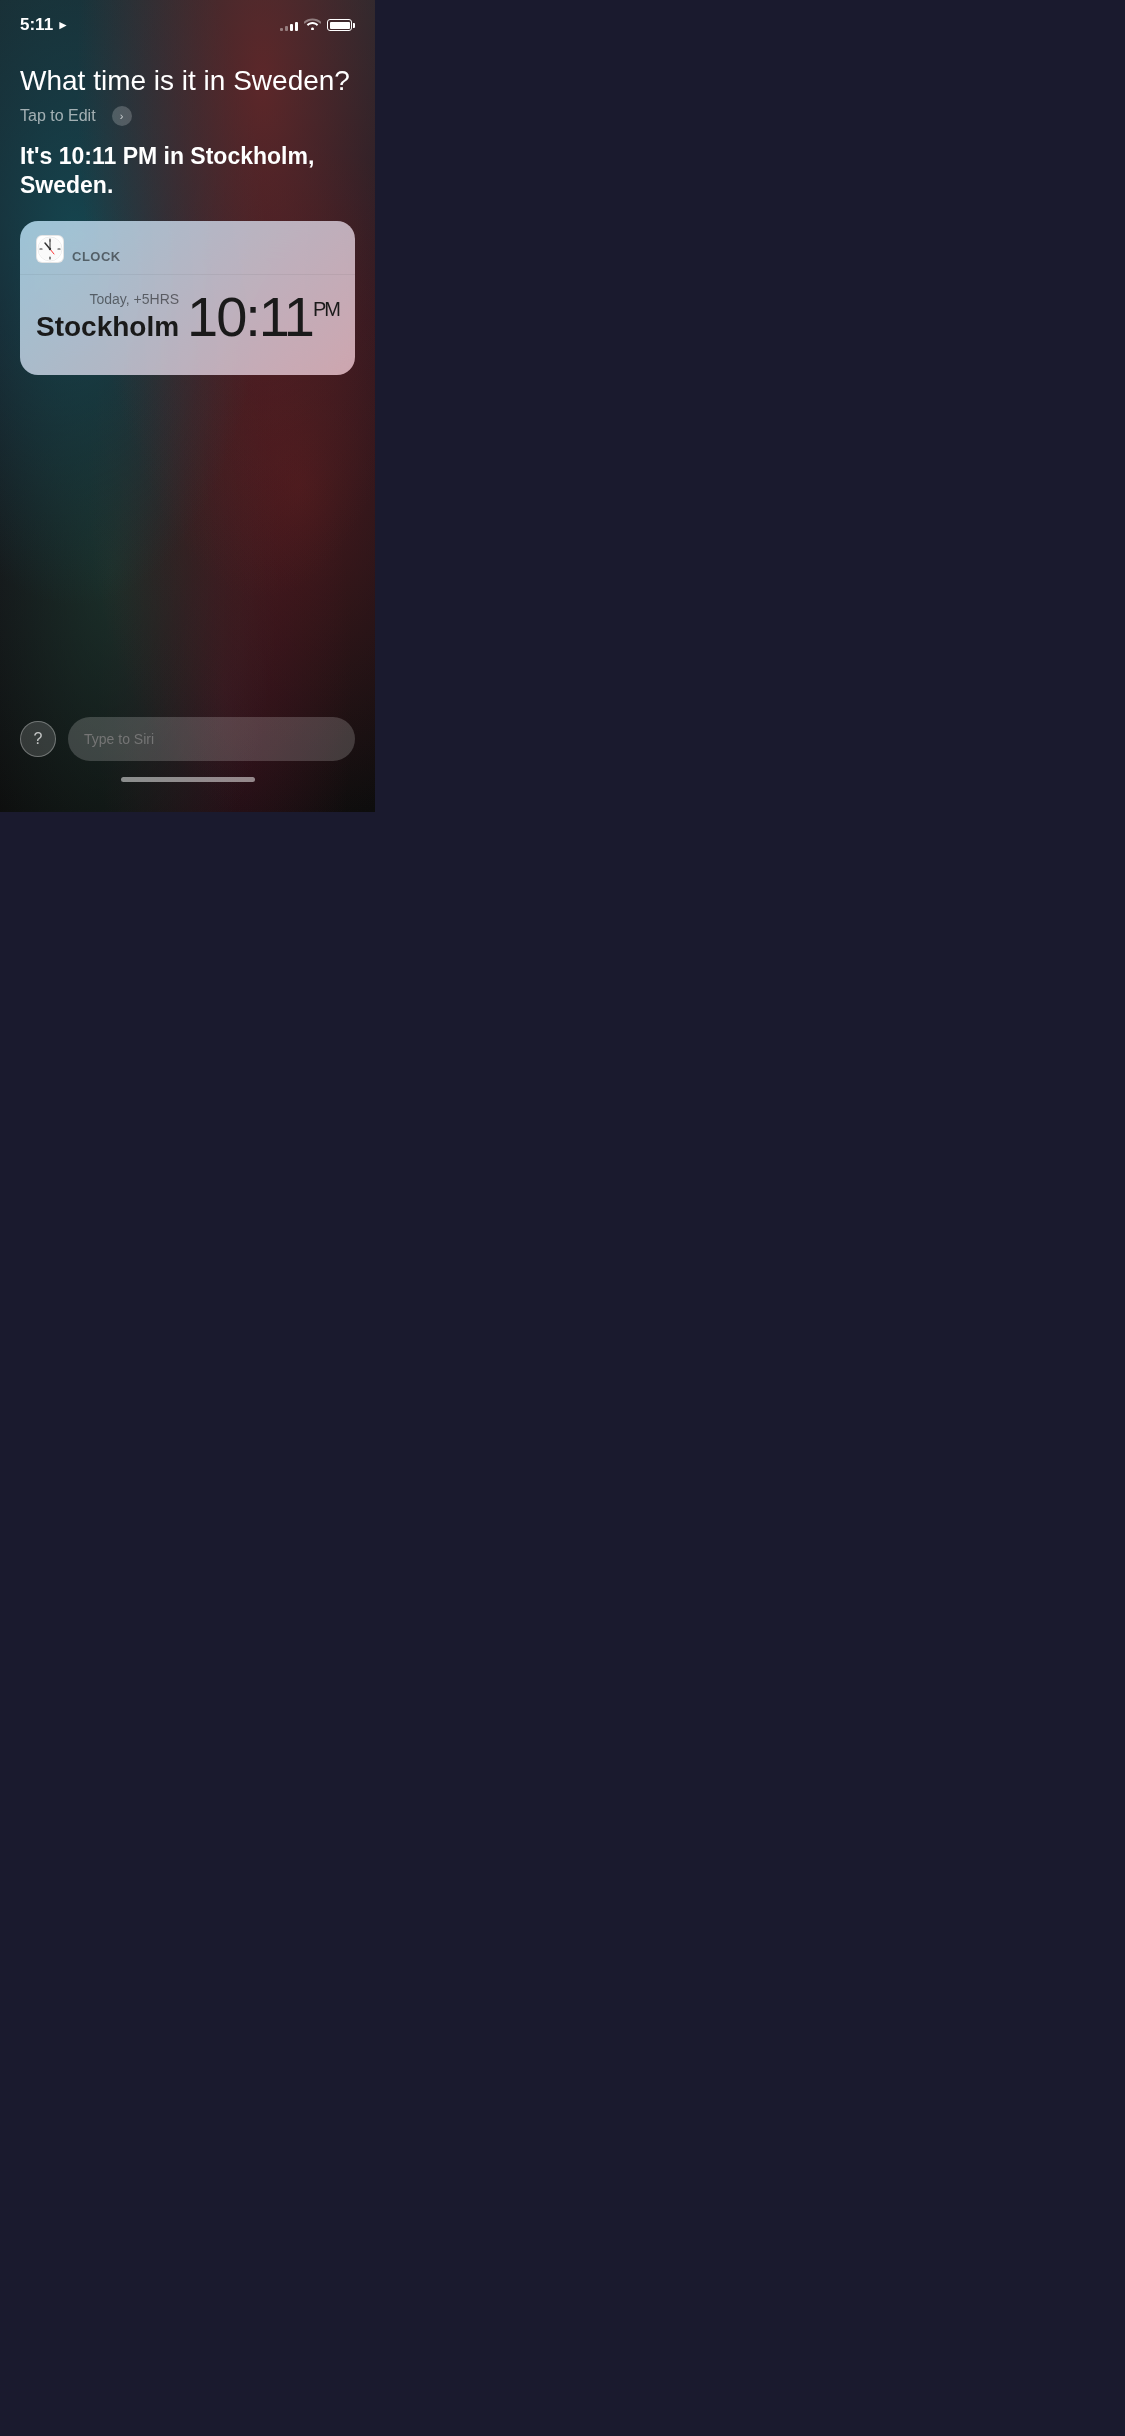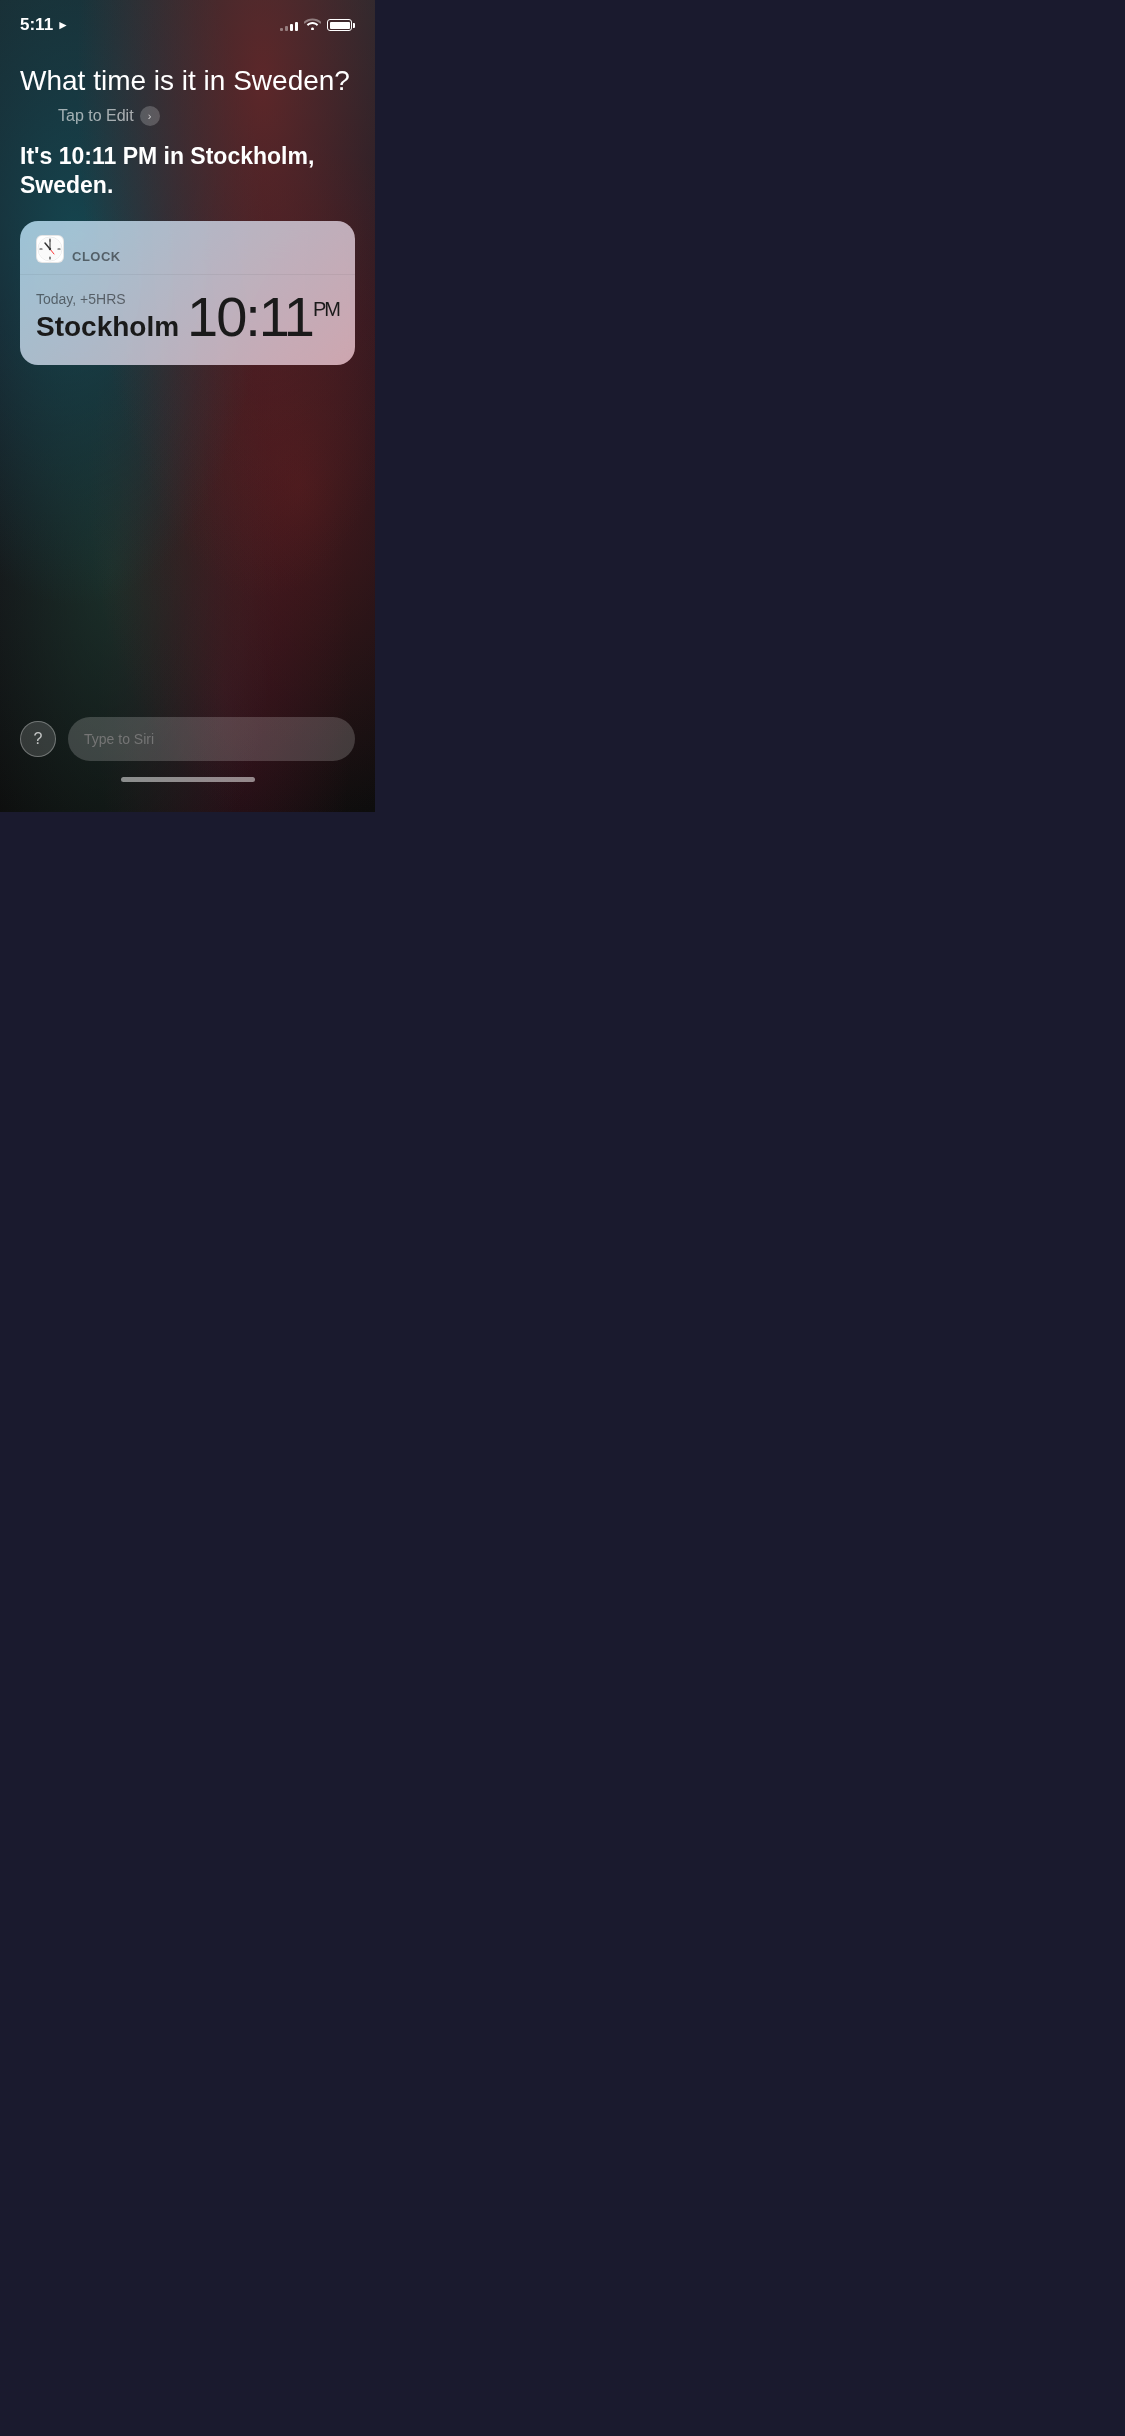--- a/index.html
+++ b/index.html
@@ -126,23 +126,22 @@
       font-size: 28px;
       font-weight: 400;
       color: white;
       line-height: 1.2;
       margin-bottom: 8px;
     }
 
     .tap-to-edit {
       display: flex;
       align-items: center;
-      gap: 6px;
+      gap: 16px;
       margin-bottom: 16px;
-      margin-left: 38px;
     }
 
     .tap-to-edit-text {
       font-size: 16px;
       color: rgba(255, 255, 255, 0.6);
     }
 
     .tap-to-edit-chevron {
       width: 20px;
       height: 20px;
@@ -198,21 +197,22 @@
       font-weight: 600;
       color: rgba(0,0,0,0.5);
       letter-spacing: 0.5px;
       margin-top: 16px;
     }
 
     .clock-card-body {
       display: flex;
       align-items: center;
       justify-content: space-between;
-      padding: 14px 16px 20px;
+      padding: 14px 16px 30px;
+      text-align: right;
     }
 
     .clock-location-info {
       display: flex;
       flex-direction: column;
     }
 
     .clock-date-offset {
       font-size: 14px;
       color: rgba(0,0,0,0.5);

